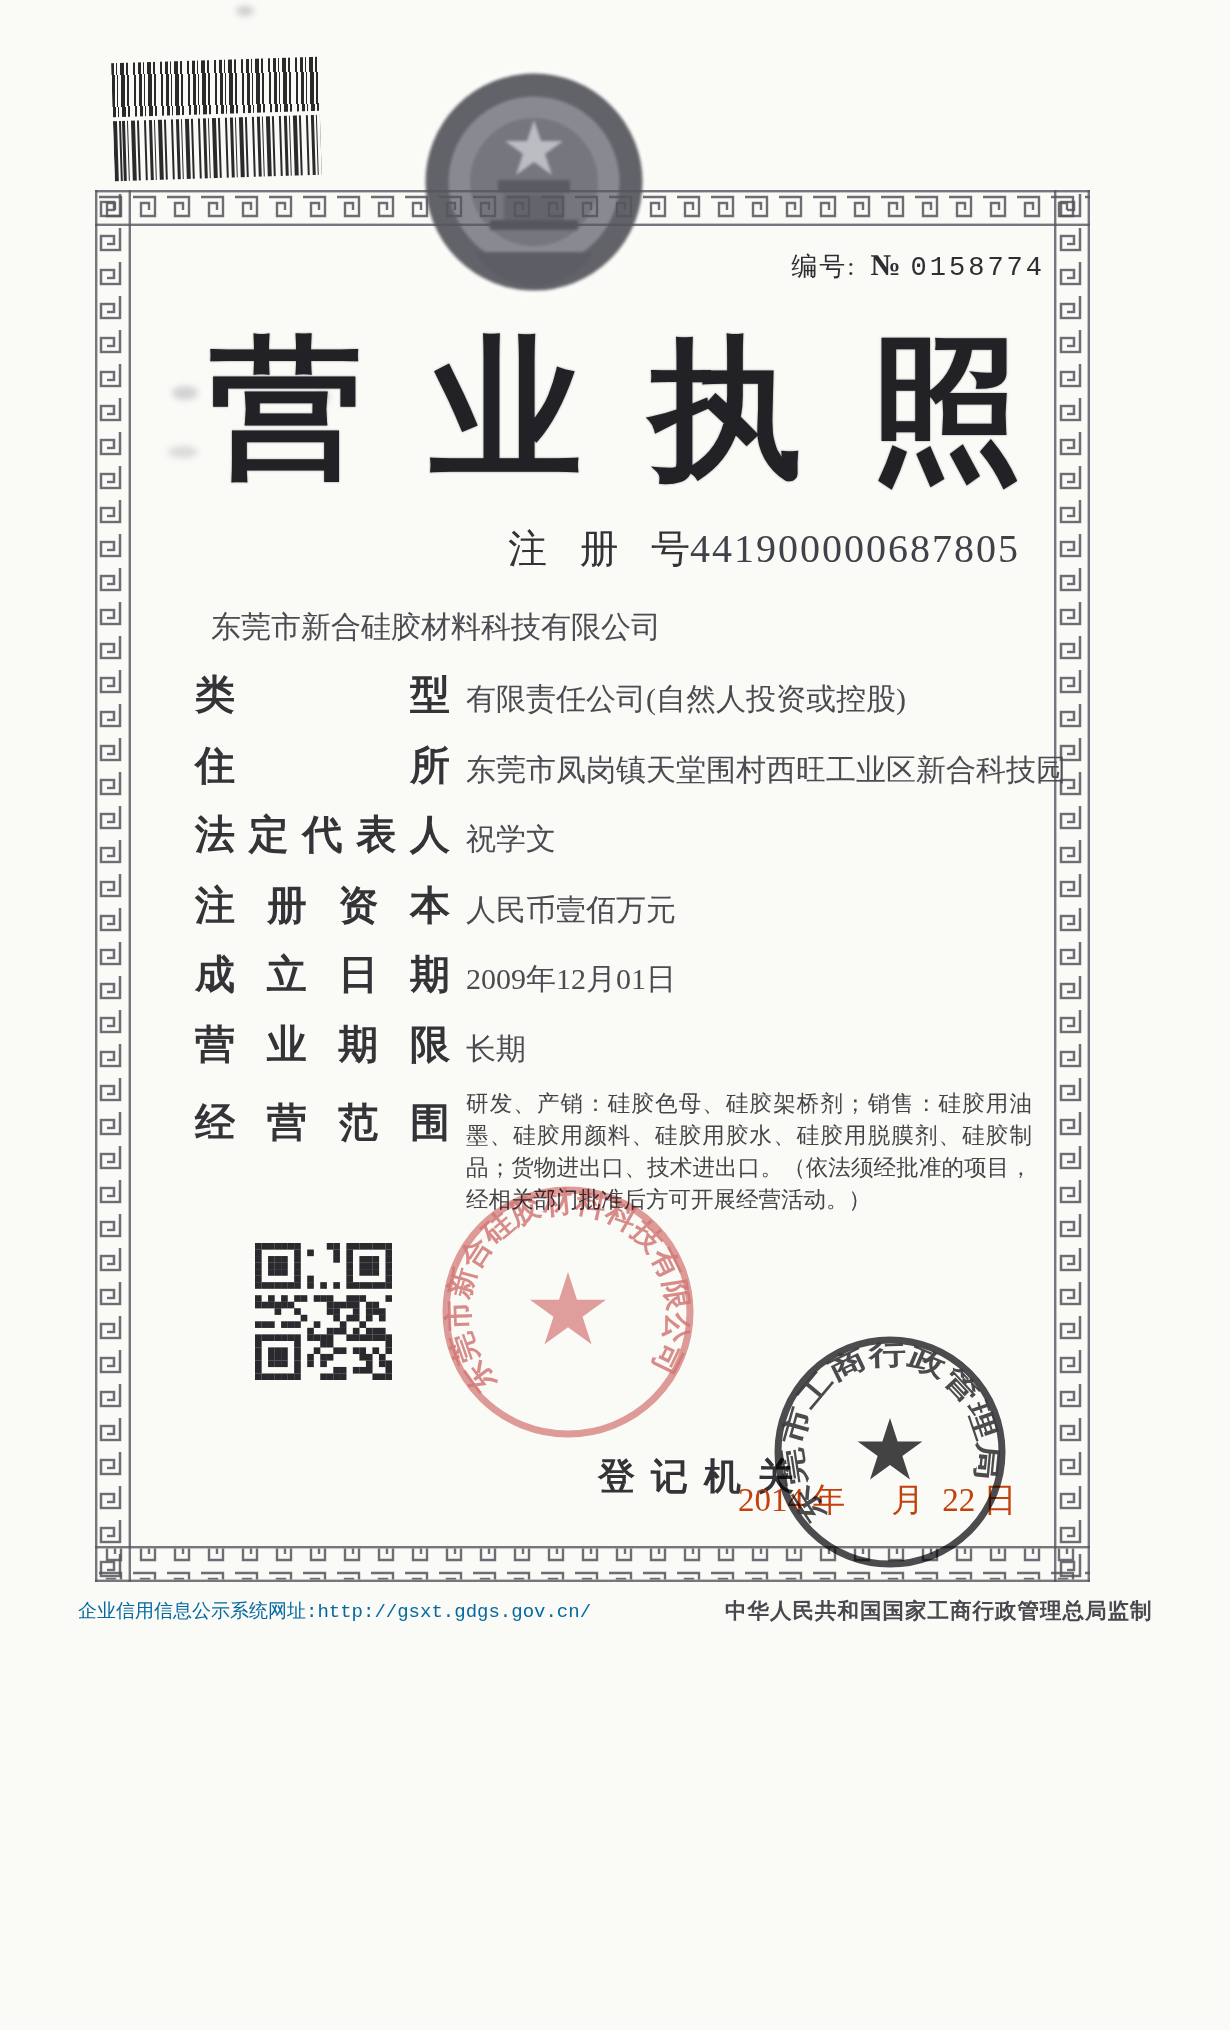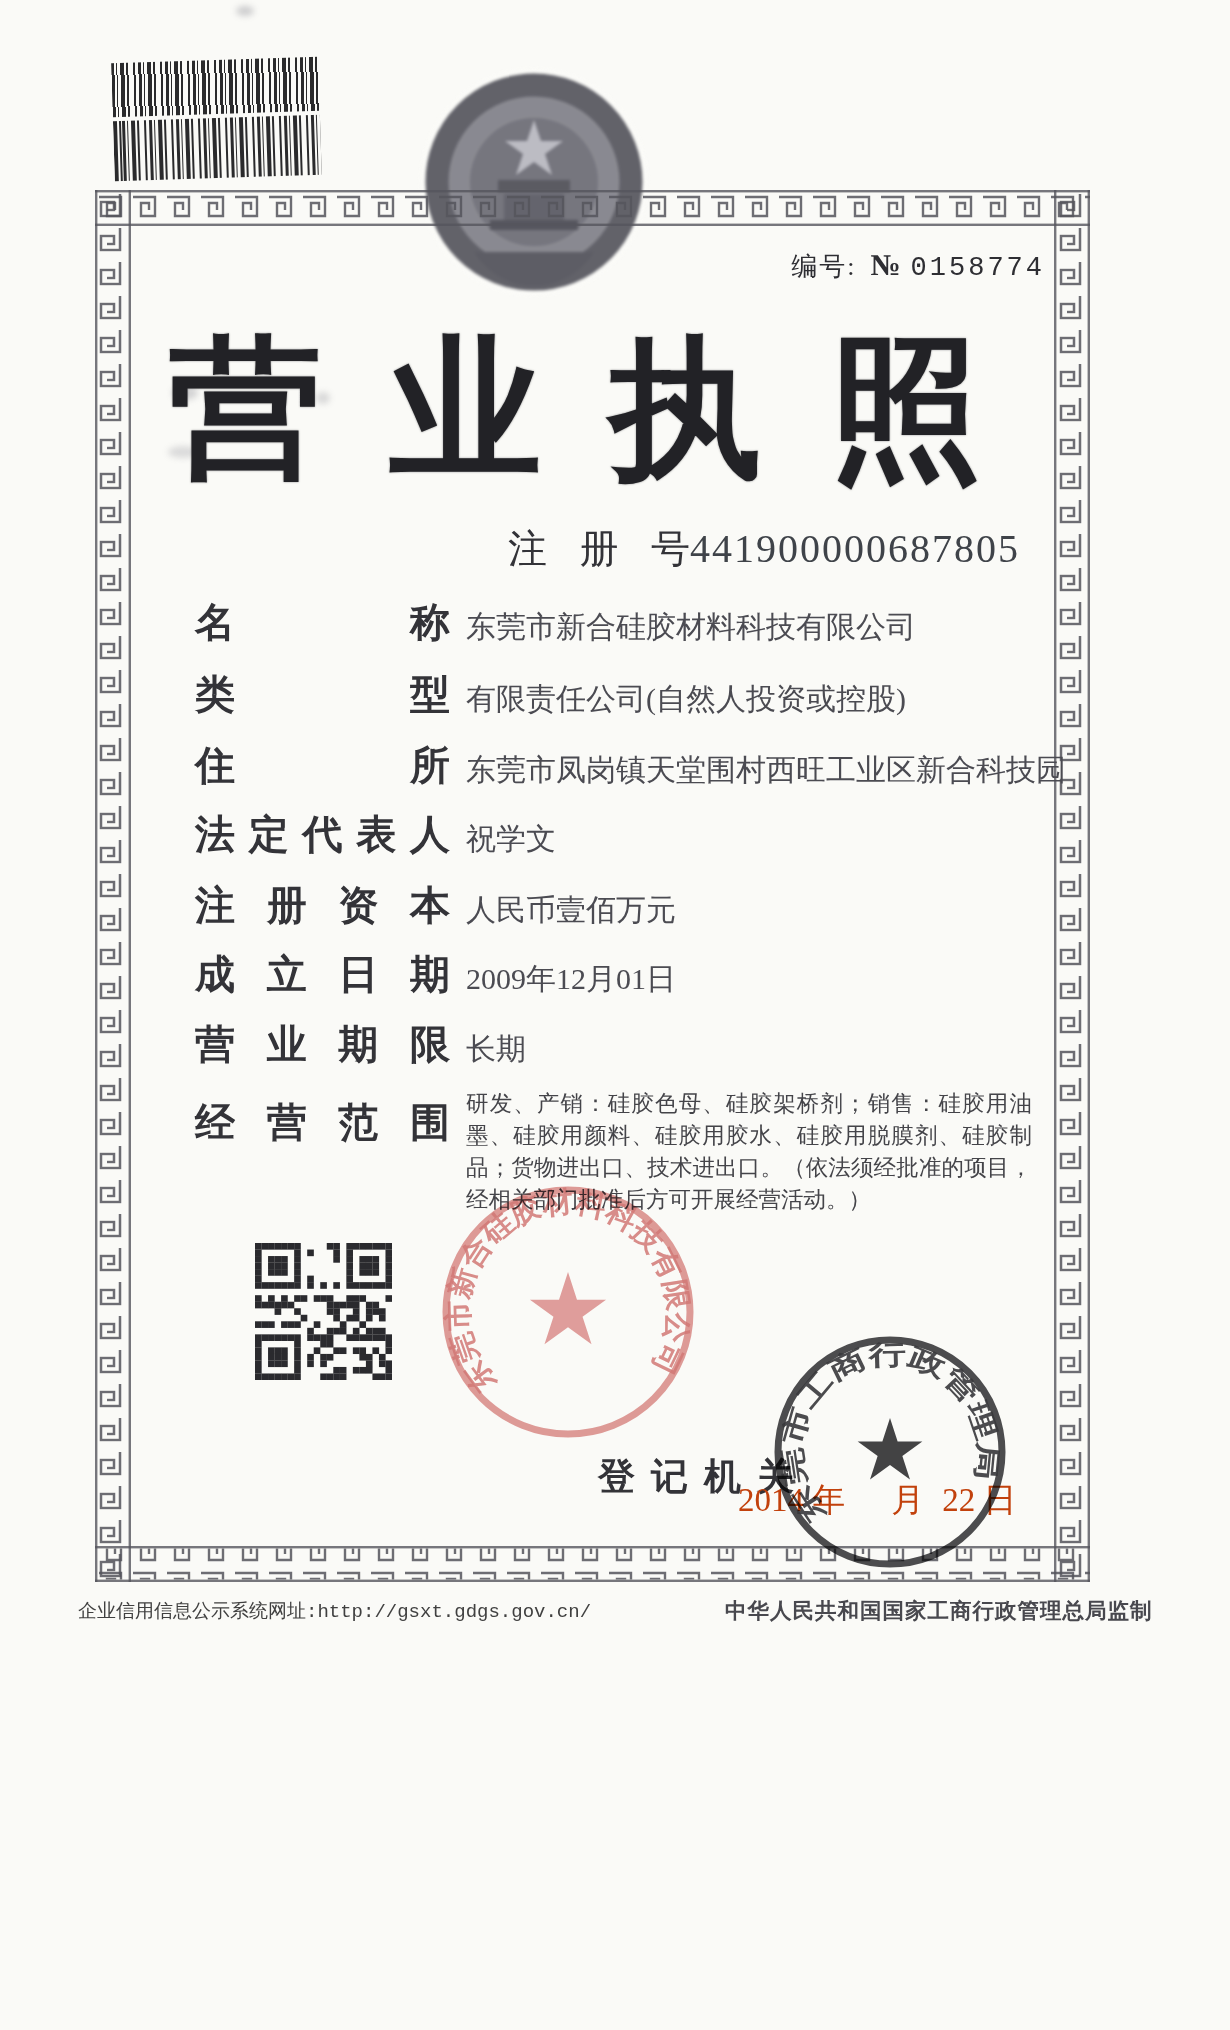--- a/index.html
+++ b/index.html
@@ -32,21 +32,21 @@
   
   #serial-line{left:0;top:248px;width:1045px;text-align:right;font-size:26px;color:#2e2e33;letter-spacing:2px;}
   #serial-line .nomark{font-weight:bold;font-size:30px;padding:0 8px 0 14px;}
   #serial-line .num{font-family:"Liberation Mono","DejaVu Sans Mono",monospace;font-size:27px;letter-spacing:3px;}
 
   
   #frame{left:95px;top:190px;width:995px;height:1392px;z-index:1;}
 
   
   #license-title{
-    left:95px;top:308px;width:995px;text-align:center;z-index:2;
+    left:95px;top:308px;width:995px;text-align:right;z-index:2;
     font-size:152px;font-weight:bold;color:#222226;
     letter-spacing:68px;padding-left:34px;box-sizing:border-box;
     text-shadow:0 0 2px rgba(30,30,34,.55);
     white-space:nowrap;
   }
 
   
   #reg-line{left:0;top:522px;width:1020px;z-index:2;display:flex;justify-content:flex-end;align-items:baseline;}
   #reg-label{display:block;width:182px;text-align-last:justify;font-size:39px;font-weight:normal;color:#333338;}
   #reg-number{font-size:40px;color:#3f4349;letter-spacing:2px;}
@@ -70,21 +70,21 @@
   #black-seal{left:765px;top:1327px;width:250px;height:250px;z-index:5;opacity:.9;}
 
   
   #registrar-line{left:598px;top:1452px;z-index:3;display:flex;}
   #registrar-label{display:block;width:196px;text-align-last:justify;font-size:37px;font-weight:bold;color:#333338;}
   #date-line{left:738px;top:1478px;z-index:3;font-size:33px;color:#c2410c;white-space:nowrap;}
   #date-line .d-month{margin-left:46px;}
   #date-line .d-day{margin-left:18px;}
 
   
-  #footer-left{left:78px;top:1598px;font-family:"Liberation Mono","DejaVu Sans Mono",monospace;font-size:19px;color:#404040;z-index:2;}
+  #footer-left{left:78px;top:1598px;font-family:"Liberation Mono","DejaVu Sans Mono",monospace;font-size:19px;color:#0369a1;z-index:2;}
   #footer-right{left:693px;top:1596px;font-size:21.5px;font-weight:bold;color:#48484e;letter-spacing:1px;z-index:2;margin-left:32px;}
 
   
   .smudge{border-radius:50%;filter:blur(3px);background:#8a8a92;z-index:0;}
   #smudge-1{left:172px;top:386px;width:26px;height:14px;opacity:.35;}
   #smudge-2{left:316px;top:392px;width:14px;height:12px;opacity:.3;}
   #smudge-3{left:168px;top:446px;width:30px;height:12px;opacity:.28;}
   #smudge-4{left:236px;top:6px;width:18px;height:10px;opacity:.4;}
 </style>
 </head>
@@ -143,21 +143,20 @@
 </div>
 
 <div class="abs" id="license-title">营业执照</div>
 
 <div class="abs" id="reg-line">
   <span id="reg-label">注册号</span>
   <span id="reg-number">441900000687805</span>
 </div>
 
 <div class="field-row" id="row-name">
-  <span class="field-label">名称</span>
   <span class="field-value">东莞市新合硅胶材料科技有限公司</span>
 </div>
 <div class="field-row" id="row-type">
   <span class="field-label">类型</span>
   <span class="field-value">有限责任公司(自然人投资或控股)</span>
 </div>
 <div class="field-row" id="row-addr">
   <span class="field-label">住所</span>
   <span class="field-value">东莞市凤岗镇天堂围村西旺工业区新合科技园</span>
 </div>

